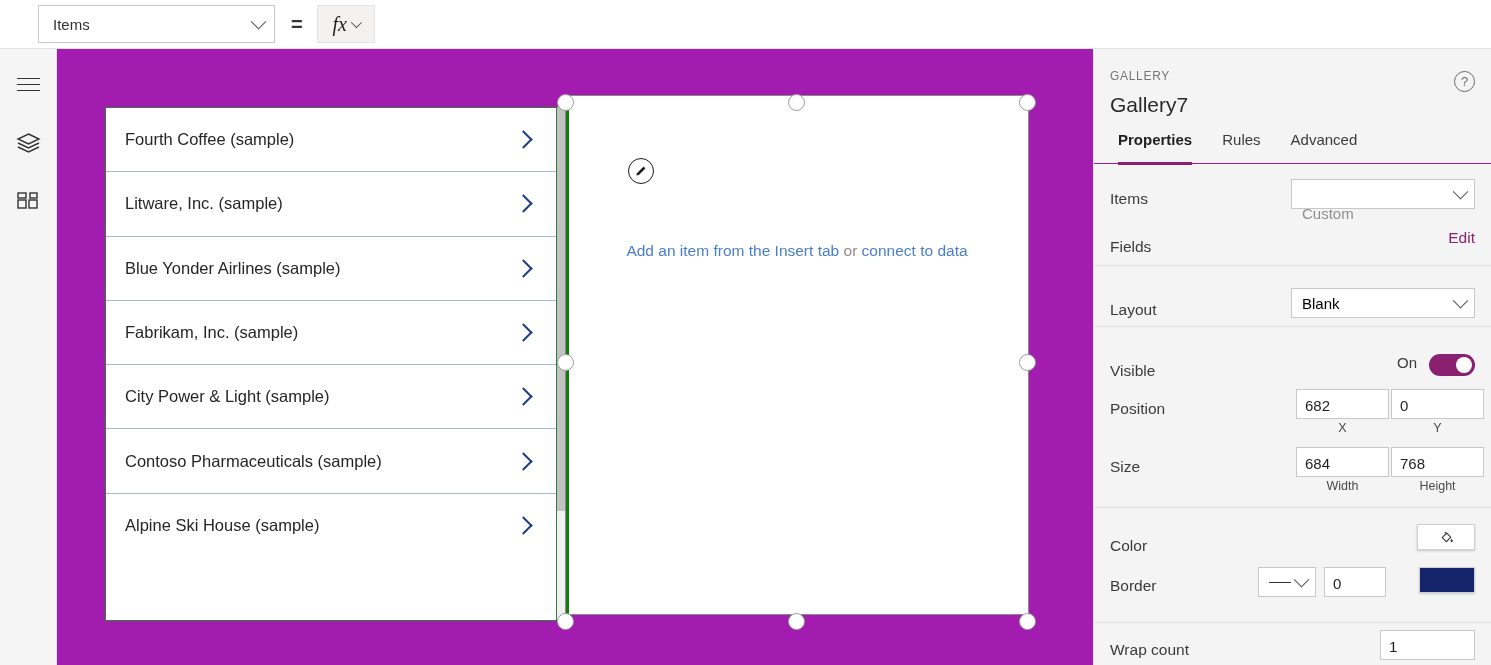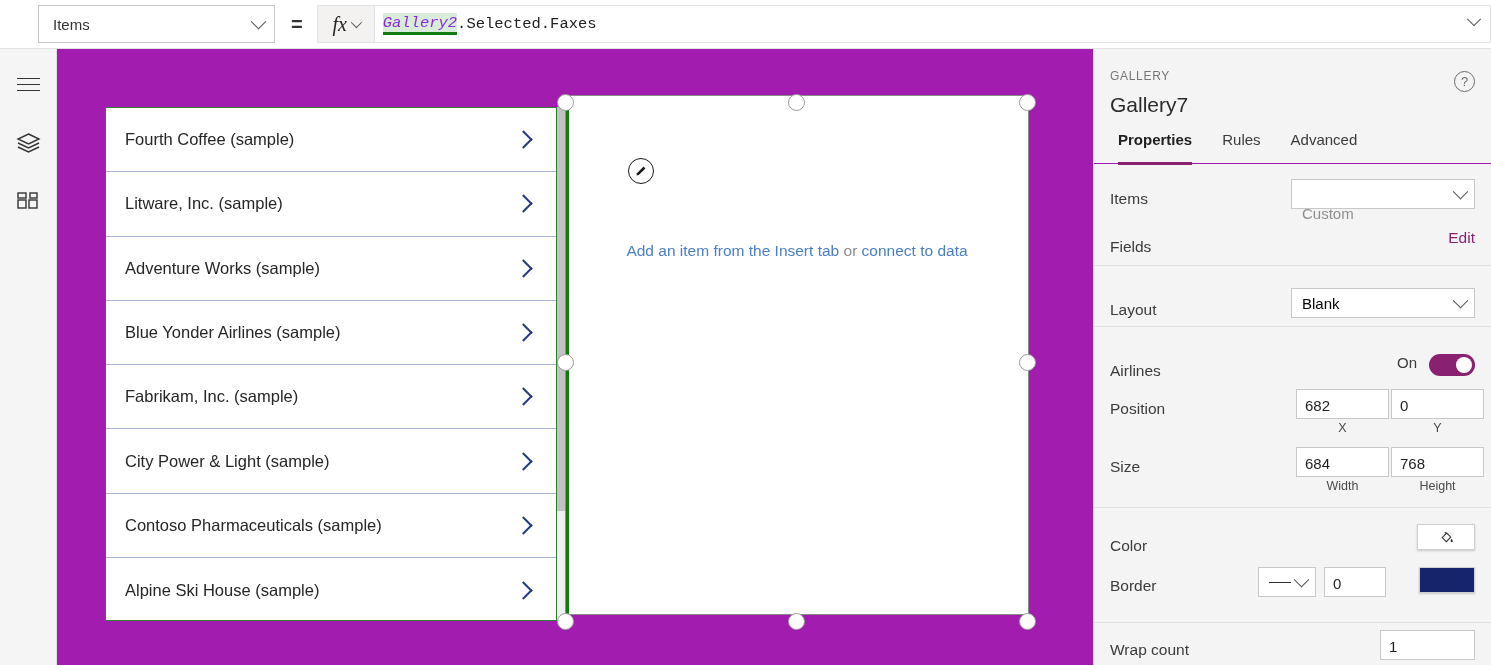--- a/index.html
+++ b/index.html
@@ -315,25 +315,20 @@
   <div class="formula-bar">
     <div class="prop-select">
       <span class="prop-select-label">Items</span>
       <span class="chev"></span>
     </div>
     <span class="eq-sign">=</span>
     <div class="fx-button">
       <span class="fx-glyph">fx</span>
       <span class="fx-chev"></span>
     </div>
-    <div class="formula-input">
-      <span class="token-ref">Gallery2</span>
-        <span class="token-plain">.Selected.Faxes</span>
-      <span class="formula-expand"></span>
-    </div>
   </div>
 
   <div class="left-rail">
     <div class="rail-icon">
       <span class="hamburger">
         <span></span>
           <span></span>
           <span></span>
       </span>
     </div>
@@ -356,24 +351,20 @@
 
   <div class="canvas">
 
     <div class="gallery-left">
       <div class="gal-row">
         <span class="gal-label">Fourth Coffee (sample)</span>
         <span class="gal-chev"></span>
       </div>
       <div class="gal-row">
         <span class="gal-label">Litware, Inc. (sample)</span>
-        <span class="gal-chev"></span>
-      </div>
-      <div class="gal-row">
-        <span class="gal-label">Adventure Works (sample)</span>
         <span class="gal-chev"></span>
       </div>
       <div class="gal-row">
         <span class="gal-label">Blue Yonder Airlines (sample)</span>
         <span class="gal-chev"></span>
       </div>
       <div class="gal-row">
         <span class="gal-label">Fabrikam, Inc. (sample)</span>
         <span class="gal-chev"></span>
       </div>
@@ -446,21 +437,21 @@
     <div class="prow" style="top:243px; height:36px;">
       <span class="prow-label">Layout</span>
     </div>
     <div class="p-select" style="right:16px; top:239px; width:184px;">
       <span class="p-select-label">Blank</span>
       <span class="chev"></span>
     </div>
     <div class="sep" style="top:277px;"></div>
 
     <div class="prow" style="top:304px; height:36px;">
-      <span class="prow-label">Airlines</span>
+      <span class="prow-label">Visible</span>
     </div>
     <div class="toggle-wrap" style="top:305px;">
       <span class="toggle-text">On</span>
       <span class="toggle">
         <span class="toggle-knob"></span>
       </span>
     </div>
 
     <div class="prow" style="top:345px; height:30px;">
       <span class="prow-label">Position</span>

